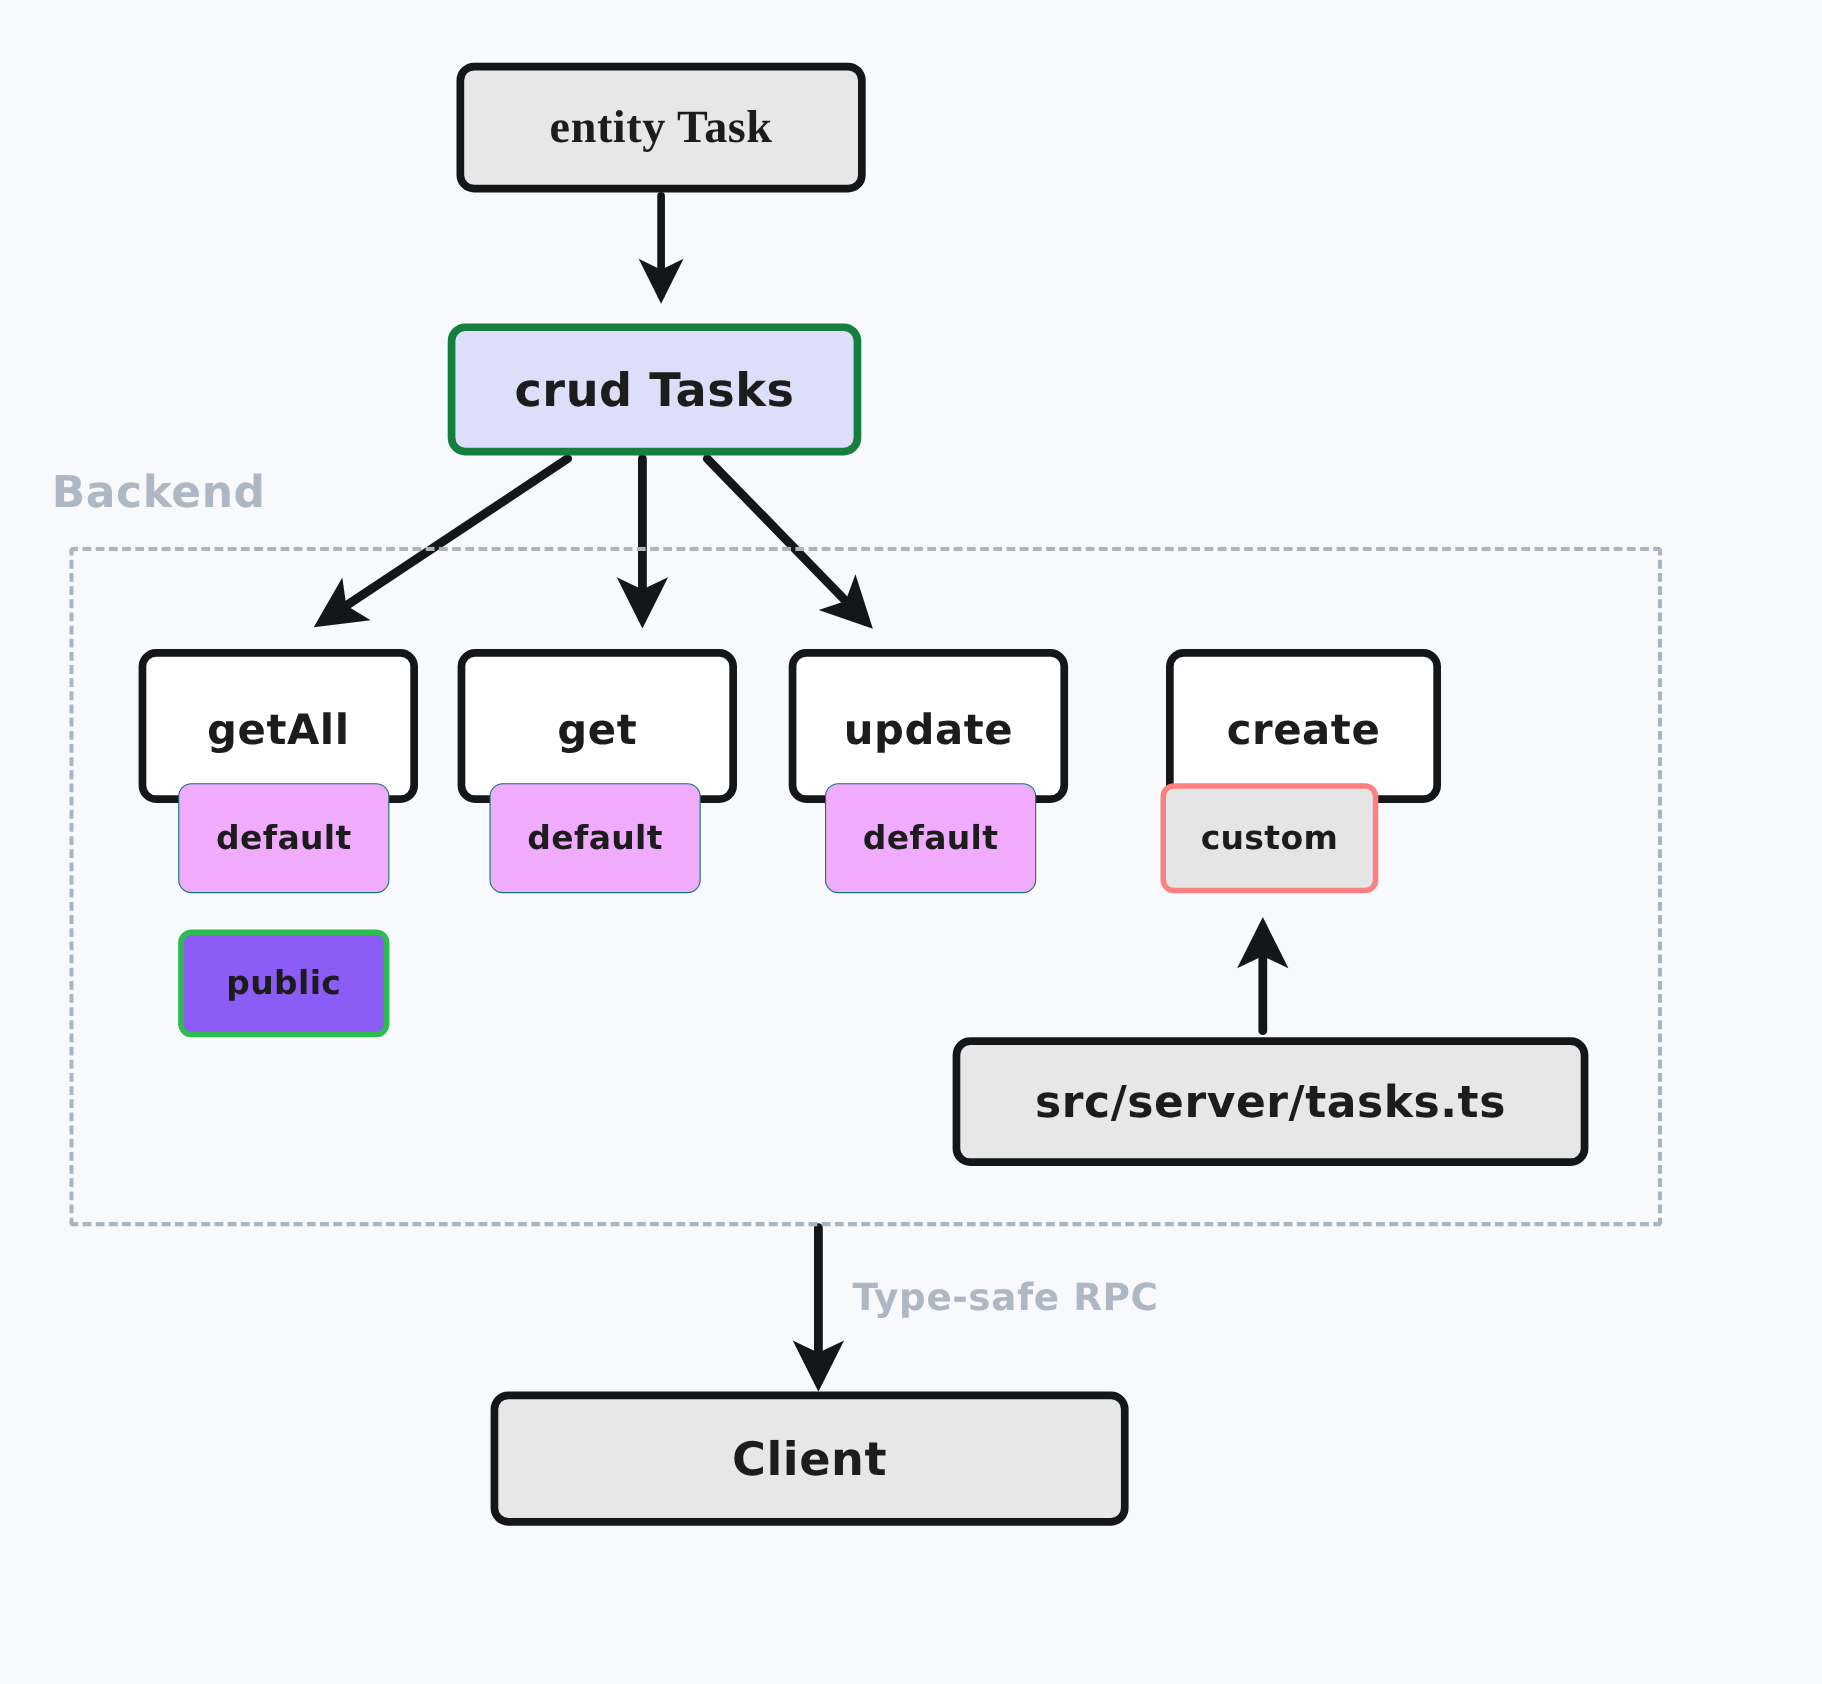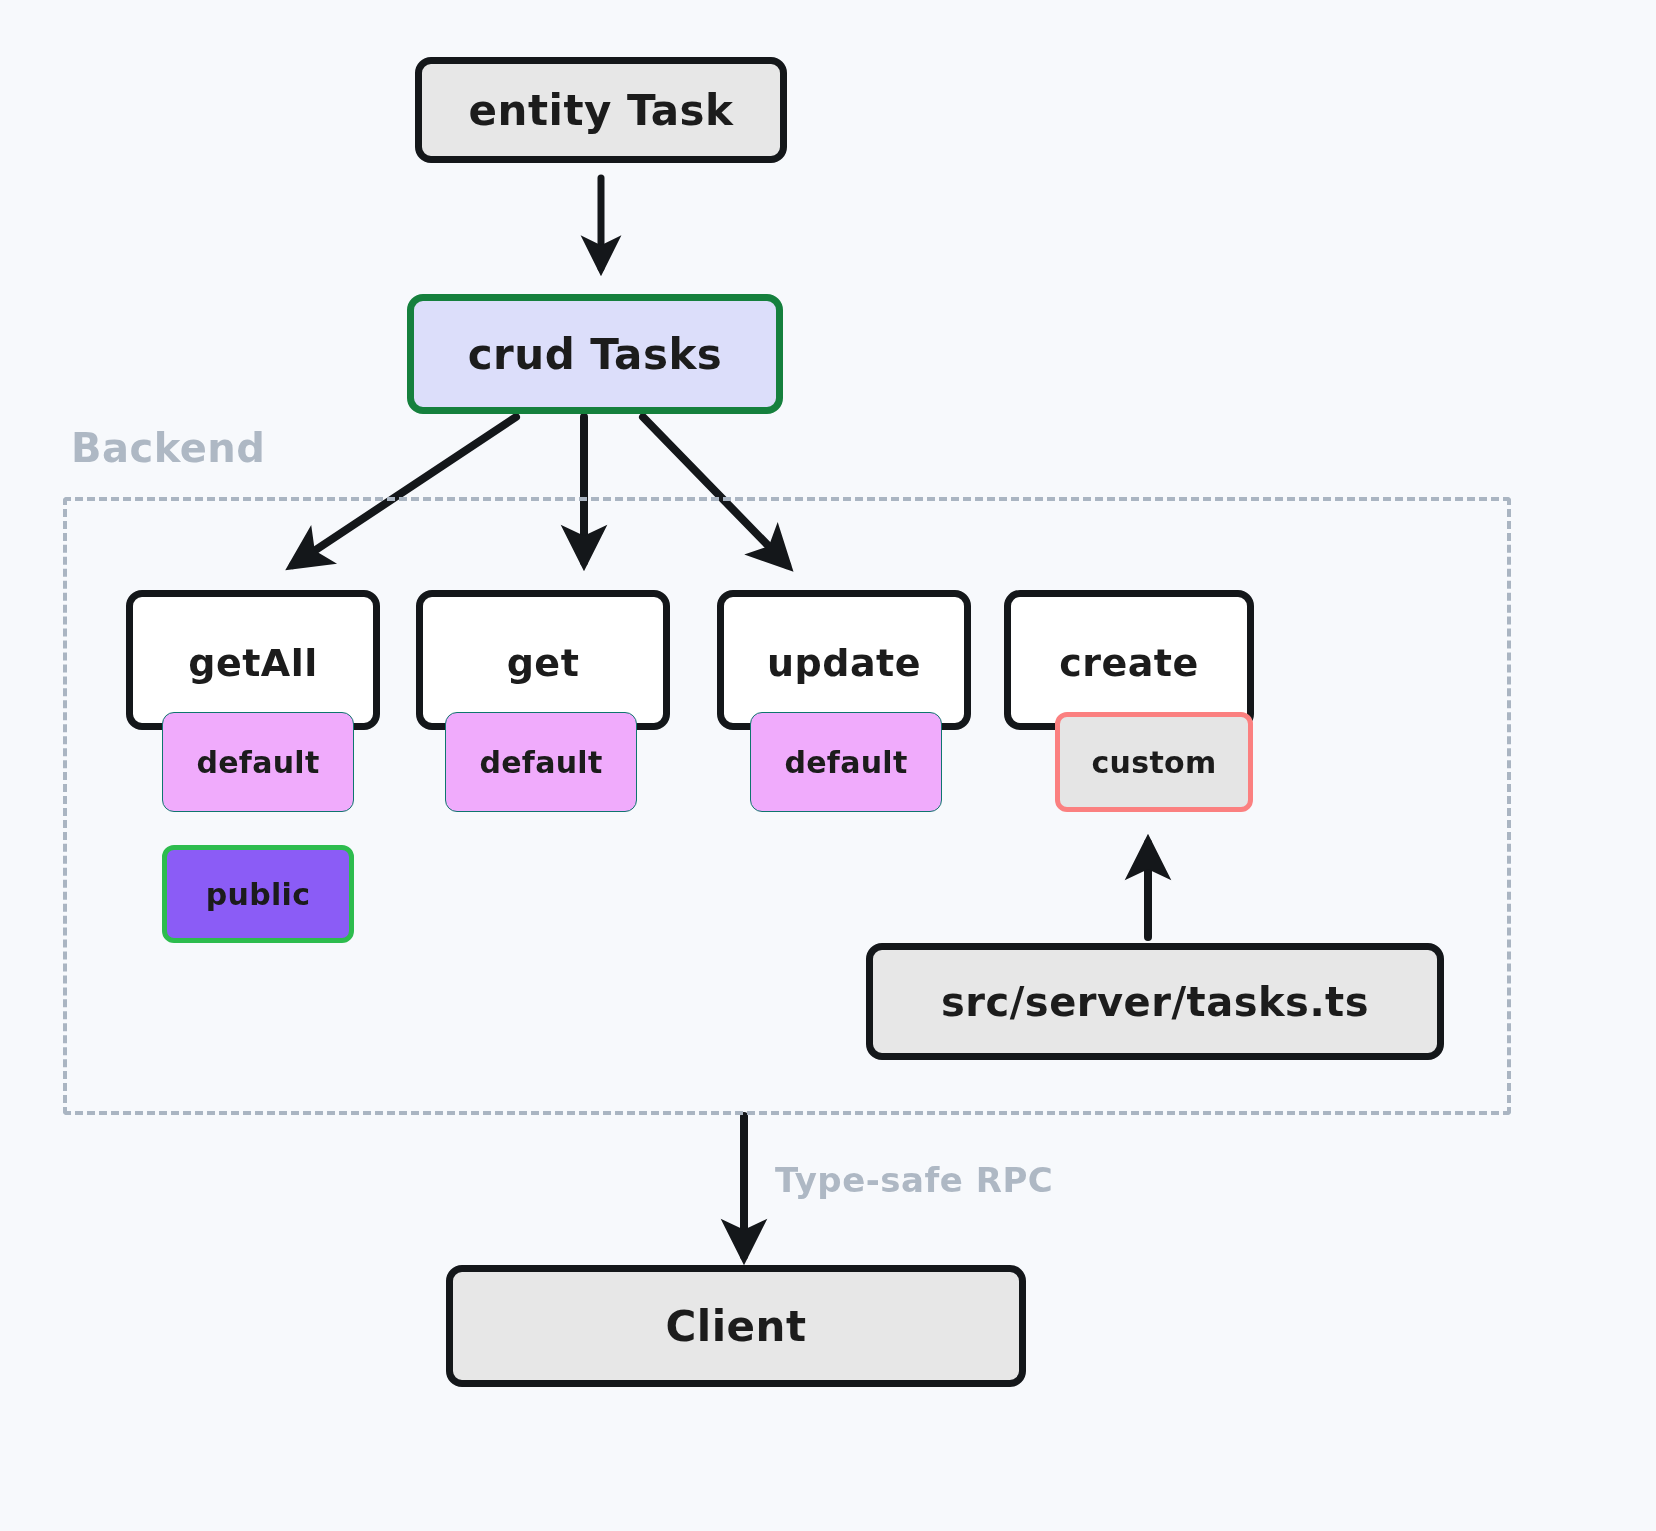--- a/index.html
+++ b/index.html
@@ -114,36 +114,36 @@
     position: absolute;
     font-family: "DejaVu Sans", sans-serif;
     font-weight: 700;
     font-size: 34px;
     color: #aeb8c4;
     letter-spacing: 0.5px;
     white-space: nowrap;
   }
 
   
-  #node-entity   { left: 415px;  top: 57px;   width: 372px; height: 106px; font-size: 42px; }
+  #node-entity   { left: 415px;  top: 57px;   width: 372px; height: 118px; font-size: 42px; font-family: Liberation Serif, serif; }
   #node-crud     { left: 407px;  top: 294px;  width: 376px; height: 120px; font-size: 42px; }
   #node-getall   { left: 126px;  top: 590px;  width: 254px; height: 140px; font-size: 38px; }
   #node-get      { left: 416px;  top: 590px;  width: 254px; height: 140px; font-size: 38px; }
   #node-update   { left: 717px;  top: 590px;  width: 254px; height: 140px; font-size: 38px; }
-  #node-create   { left: 1004px; top: 590px;  width: 250px; height: 140px; font-size: 38px; }
+  #node-create   { left: 1060px; top: 590px;  width: 250px; height: 140px; font-size: 38px; }
   #node-srcfile  { left: 866px;  top: 943px;  width: 578px; height: 117px; font-size: 40px; }
   #node-client   { left: 446px;  top: 1265px; width: 580px; height: 122px; font-size: 42px; }
 
   #badge-getall-default { left: 162px;  top: 712px; width: 192px; height: 100px; }
   #badge-get-default    { left: 445px;  top: 712px; width: 192px; height: 100px; }
   #badge-update-default { left: 750px;  top: 712px; width: 192px; height: 100px; }
   #badge-create-custom  { left: 1055px; top: 712px; width: 198px; height: 100px; }
   #badge-getall-public  { left: 162px;  top: 845px; width: 192px; height: 98px;  }
 
-  #group-backend-label { left: 71px; top: 425px; }
+  #group-backend-label { left: 47px; top: 425px; }
   #group-backend-box   { left: 63px; top: 497px; width: 1448px; height: 618px; }
   #label-rpc           { left: 775px; top: 1160px; }
 </style>
 </head>
 <body>
 
 <div id="stage">
 
   <svg id="edges" viewBox="0 0 1656 1531" xmlns="http://www.w3.org/2000/svg">
     <defs>

